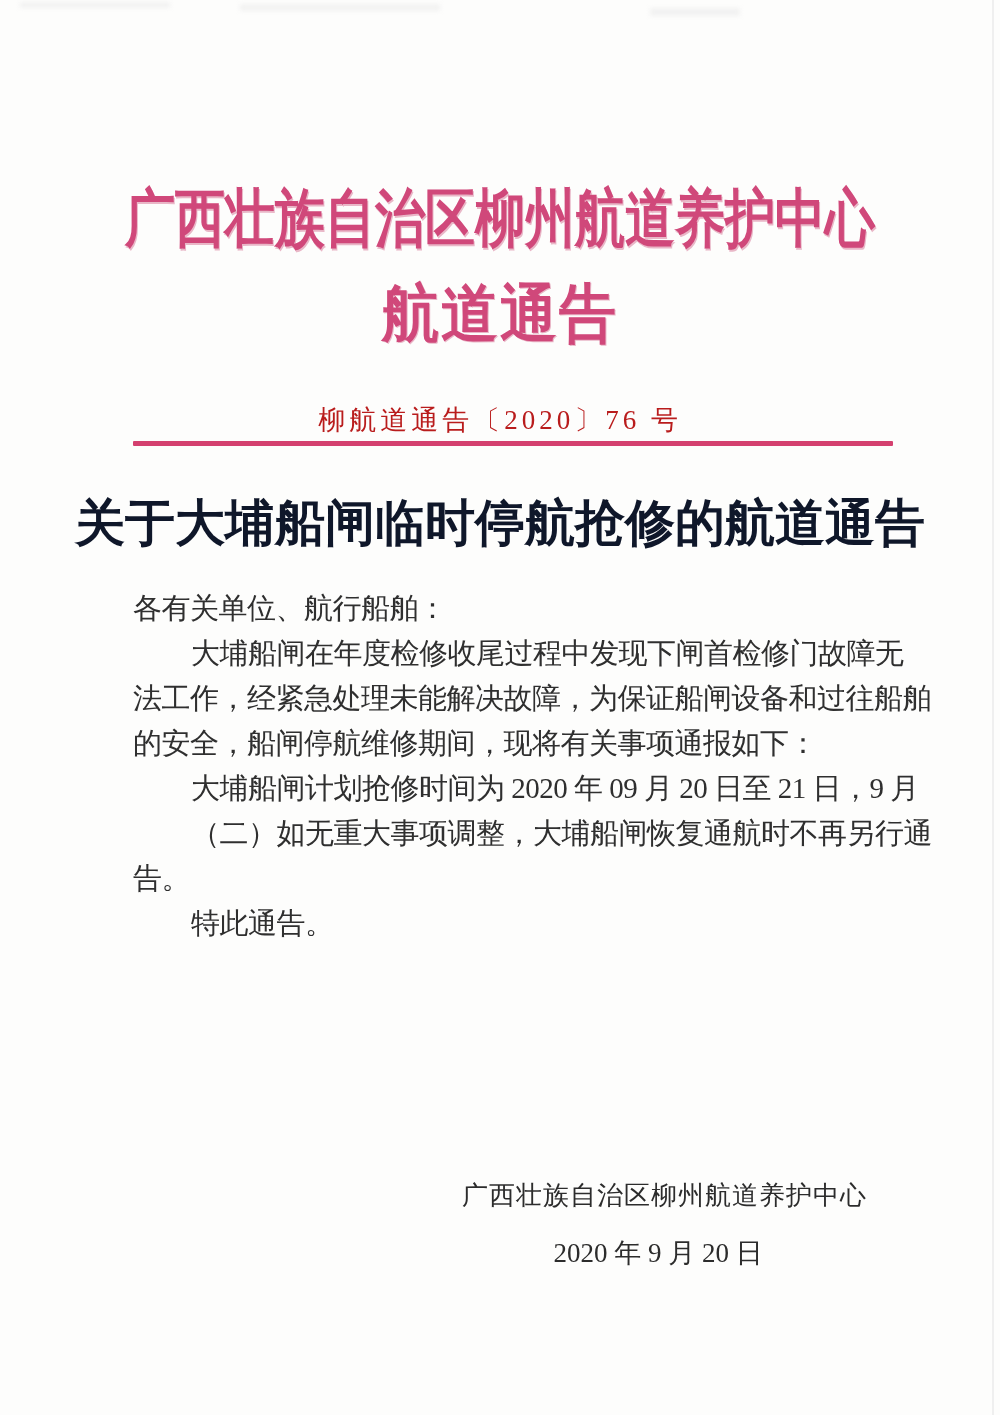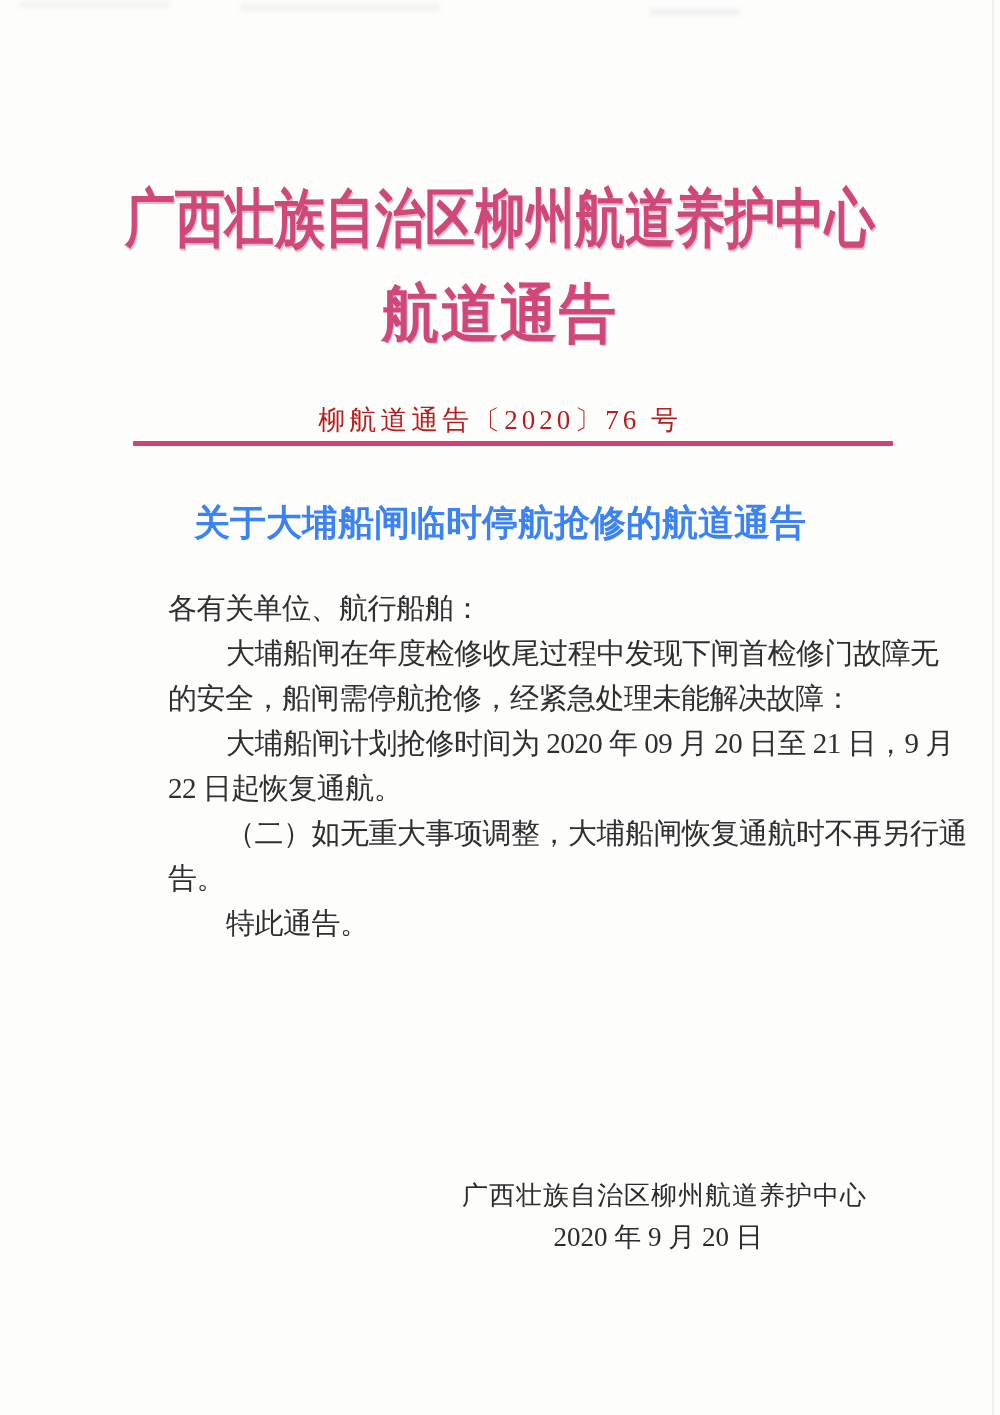--- a/index.html
+++ b/index.html
@@ -84,37 +84,36 @@
     border-radius: 1px;
   }
 
   
   .notice-subject {
     position: absolute;
     top: 501px;
     left: 0;
     width: 100%;
     text-align: center;
-    font-size: 36px;
+    font-size: 50px;
     line-height: 44px;
     font-weight: bold;
-    color: #3b82f6;
+    color: #0f172a;
     white-space: nowrap;
   }
 
   
   .notice-body {
     position: absolute;
     top: 586px;
     left: 133px;
     width: 760px;
     font-size: 29px;
     letter-spacing: -0.5px;
     color: #2f2f2f;
-    margin-left: 35px;
   }
   .body-line {
     height: 45px;
     line-height: 45px;
     white-space: nowrap;
   }
   .body-line.indent { padding-left: 58px; }
   .body-line.section-heading {
     font-family: "Liberation Sans", sans-serif;
     font-weight: bold;
@@ -134,20 +133,21 @@
   .signature-org {
     font-size: 26px;
     line-height: 40px;
     letter-spacing: 1px;
     white-space: nowrap;
   }
   .signature-date {
     font-size: 27px;
     line-height: 42px;
     white-space: nowrap;
+    margin-top: 16px;
   }
 </style>
 </head>
 <body>
 
 <div class="page">
 
   <div class="scan-smudge" style="top:2px; left:20px;  width:150px; height:6px;"></div>
   <div class="scan-smudge" style="top:4px; left:240px; width:200px; height:7px;"></div>
   <div class="scan-smudge" style="top:8px; left:650px; width:90px;  height:8px;"></div>
@@ -159,23 +159,23 @@
 
   <div class="doc-number">柳航道通告〔2020〕76 号</div>
 
   <div class="letterhead-rule"></div>
 
   <div class="notice-subject">关于大埔船闸临时停航抢修的航道通告</div>
 
   <div class="notice-body" id="notice-body">
       <div class="body-line">各有关单位、航行船舶：</div>
       <div class="body-line indent">大埔船闸在年度检修收尾过程中发现下闸首检修门故障无</div>
-      <div class="body-line">的安全，船闸需停航抢修，经紧急处理未能解决故障：</div>
+      <div class="body-line">法工作，经紧急处理未能解决故障，为保证船闸设备和过往船舶</div>
+      <div class="body-line">的安全，船闸停航维修期间，现将有关事项通报如下：</div>
       <div class="body-line indent">大埔船闸计划抢修时间为 2020 年 09 月 20 日至 21 日，9 月</div>
-      <div class="body-line">22 日起恢复通航。</div>
       <div class="body-line indent">（二）如无重大事项调整，大埔船闸恢复通航时不再另行通</div>
       <div class="body-line">告。</div>
       <div class="body-line indent">特此通告。</div>
     </div>
 
   <div class="signature-block">
     <div class="signature-org">广西壮族自治区柳州航道养护中心</div>
     <div class="signature-date">2020 年 9 月 20 日</div>
   </div>
 

